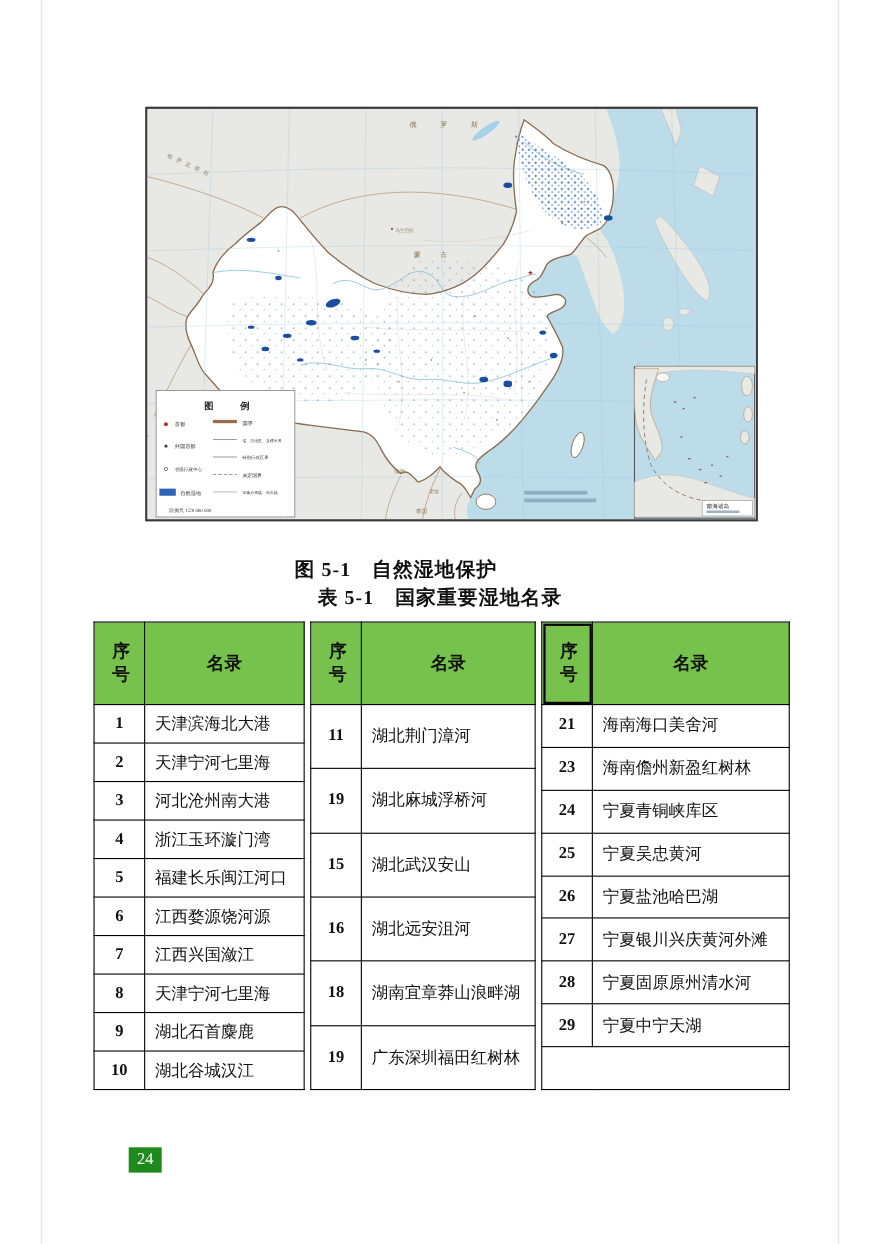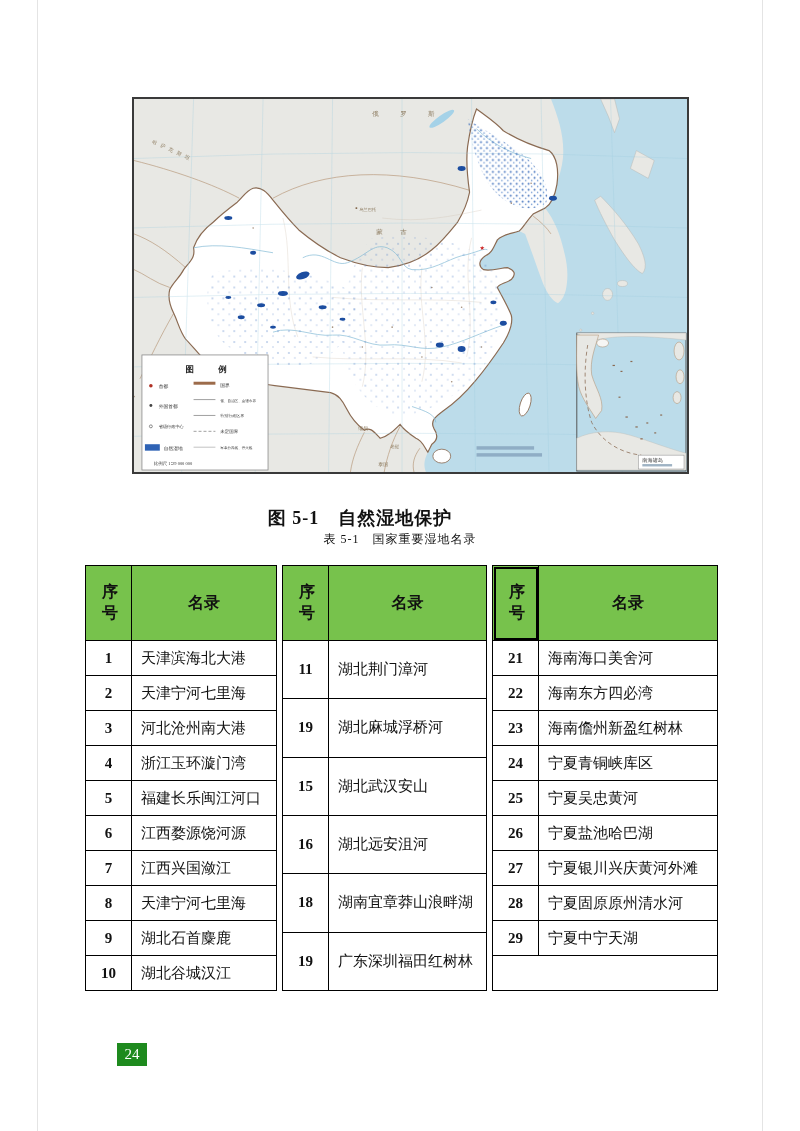--- a/index.html
+++ b/index.html
@@ -8,21 +8,21 @@
   .margin-line{position:absolute;top:0;bottom:0;width:1px;background:#e4e4e4;}
   .ml-left{left:37px;} .ml-right{left:762px;}
 
   .map-frame{position:absolute;left:132px;top:97px;width:557px;height:377px;
              border:2px solid #3a3a3a;box-sizing:border-box;background:#e8e8e4;}
   .map-frame svg{display:block;width:100%;height:100%;}
 
   .caption{position:absolute;left:0;top:481px;width:720px;text-align:center;
            font-size:18px;font-weight:bold;letter-spacing:1px;margin-top:25px;}
   .tbl-title{position:absolute;left:0;top:531px;width:800px;text-align:center;
-           font-size:12px;font-weight:normal;letter-spacing:1px;}
+           font-size:18px;font-weight:bold;letter-spacing:1px;}
 
   .tbl-wrap{position:absolute;left:85px;top:565px;width:633px;display:flex;gap:5px;}
   table.grp{border-collapse:collapse;table-layout:fixed;border:1.5px solid #000;}
   table.g1{width:192px;} table.g2{width:205px;} table.g3{width:226px;}
   .grp th{background:#77c24c;border:1px solid #000;height:36px;font-size:16px;
           font-weight:bold;text-align:center;padding:16px;}
   .grp td{border:1px solid #000;height:34px;font-size:15px;padding:0;}
   .grp td.no{text-align:center;font-weight:bold;font-family:"Liberation Serif",serif;}
   .grp td.name{padding-left:9px;}
   .grp col.c-no{width:46px;}
@@ -361,24 +361,20 @@
             <th class="no">序号</th>
             <th class="name">名录</th>
           </tr>
         </thead>
         <tbody>
           <tr>
             <td class="no">21</td>
             <td class="name">海南海口美舍河</td>
           </tr>
           <tr>
-            <td class="no">22</td>
-            <td class="name">海南东方四必湾</td>
-          </tr>
-          <tr>
             <td class="no">23</td>
             <td class="name">海南儋州新盈红树林</td>
           </tr>
           <tr>
             <td class="no">24</td>
             <td class="name">宁夏青铜峡库区</td>
           </tr>
           <tr>
             <td class="no">25</td>
             <td class="name">宁夏吴忠黄河</td>

